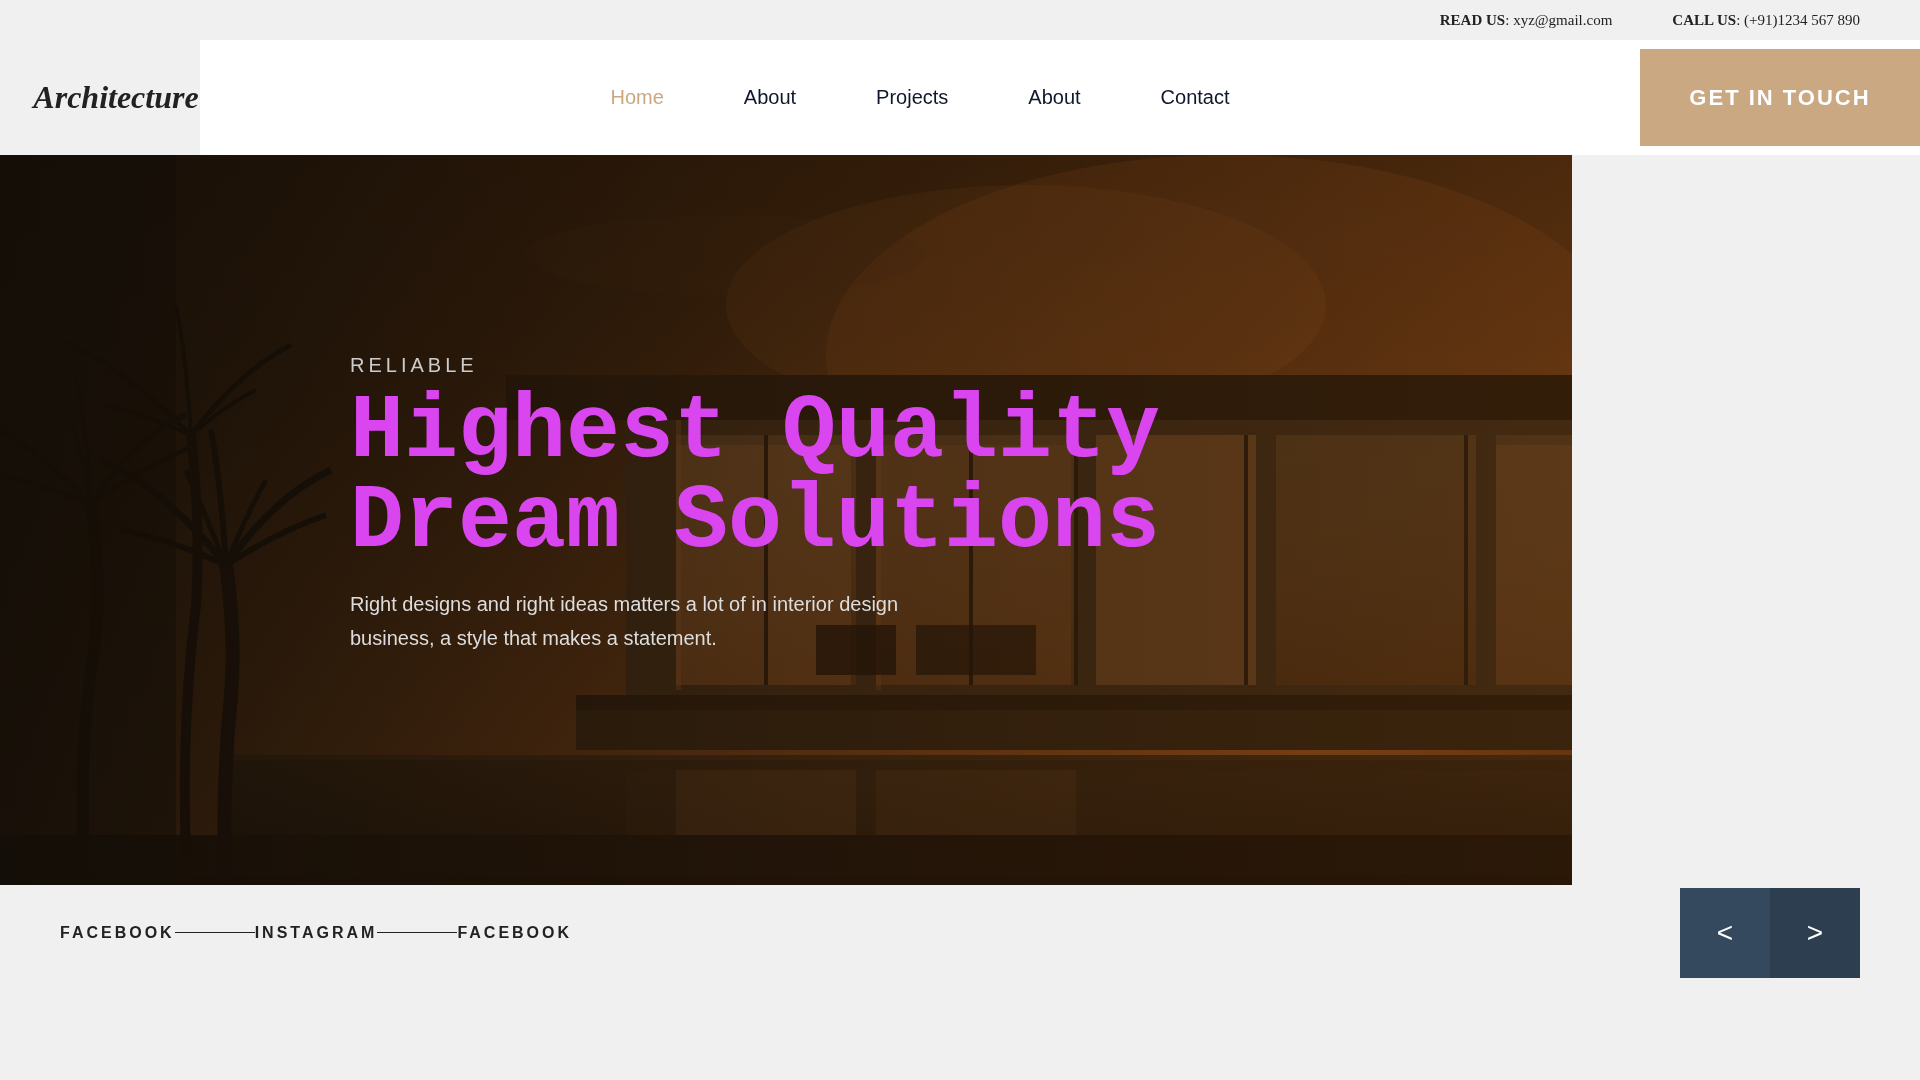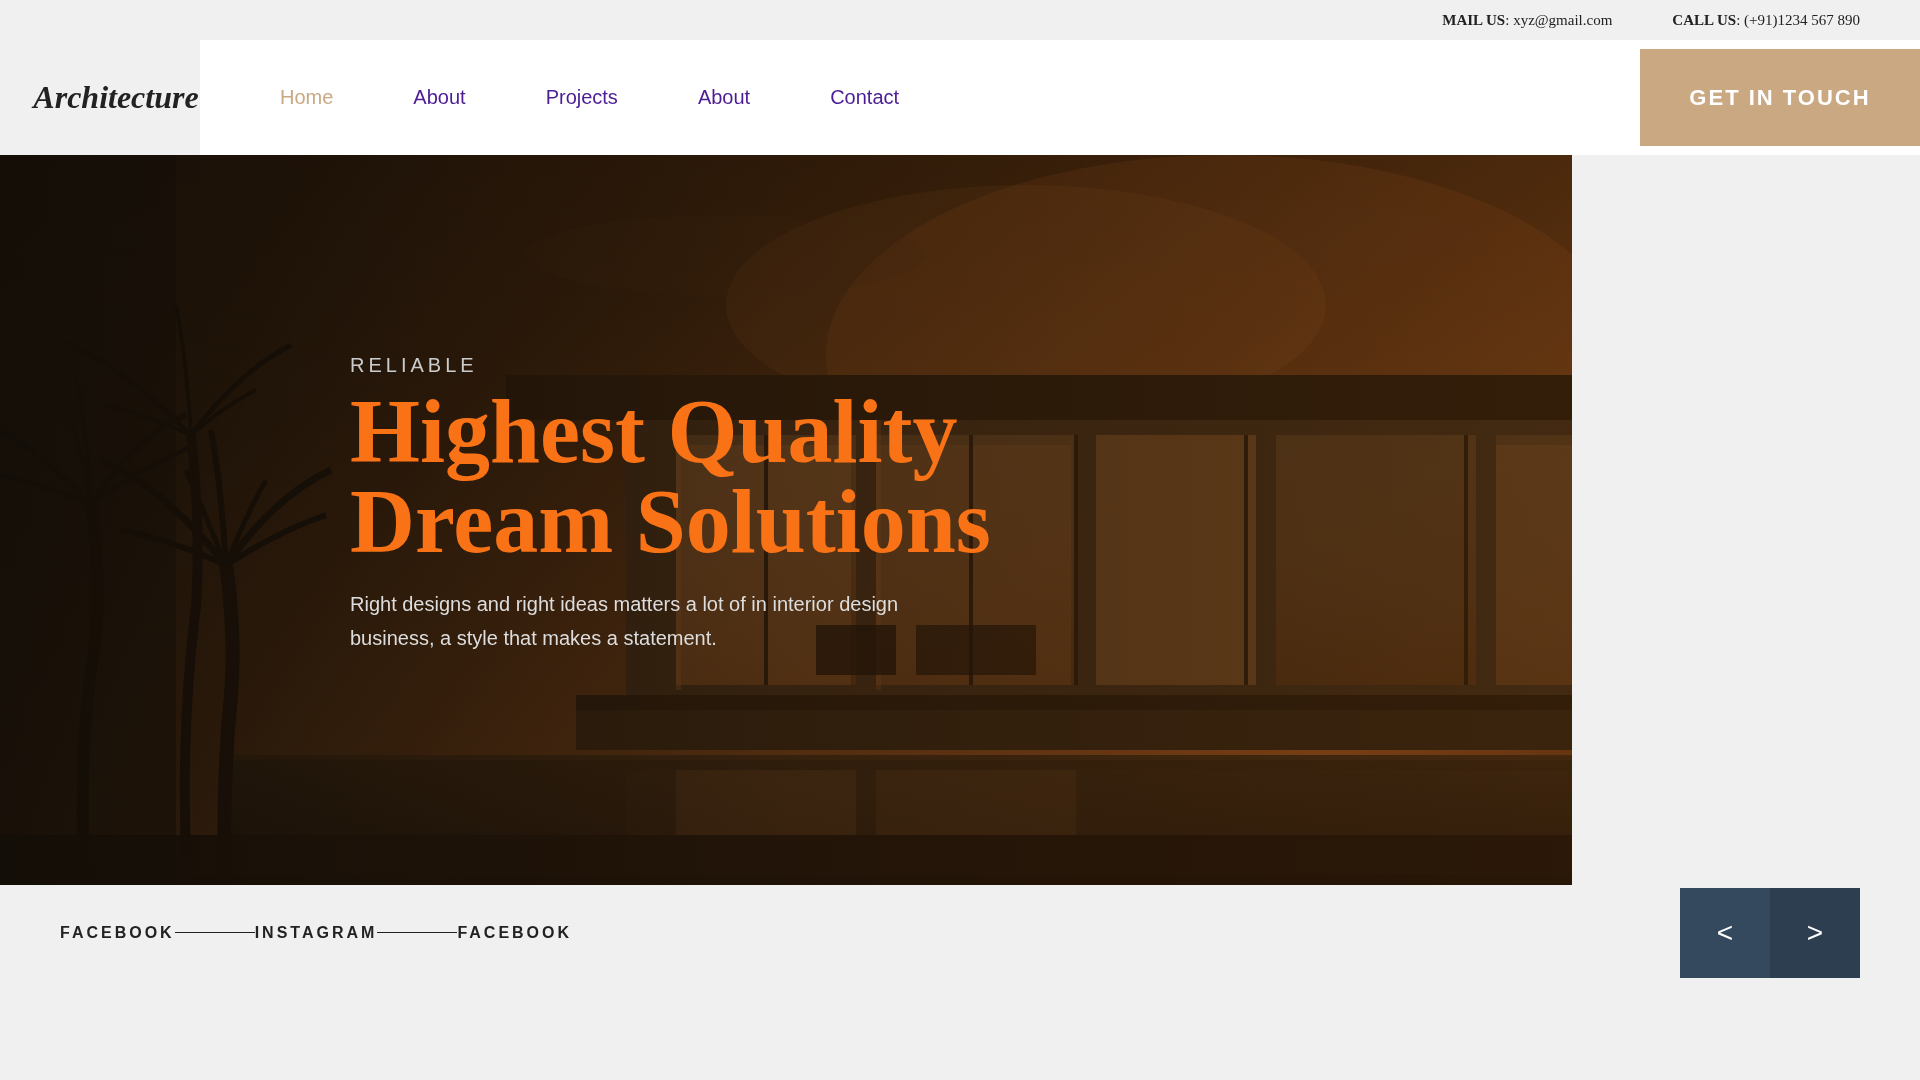--- a/index.html
+++ b/index.html
@@ -44,26 +44,27 @@
       font-family: 'Georgia', cursive;
       font-style: italic;
       font-size: 32px;
       font-weight: 700;
       color: #222;
     }
     .nav-links {
       display: flex;
       align-items: center;
       gap: 80px;
-      padding: 0 80px;
+      padding: 0 40px;
       flex: 1;
+      justify-content: center;
     }
     .nav-link {
       font-size: 20px;
-      color: #4c1d95;
+      color: #0f172a;
       text-decoration: none;
       font-family: Arial, sans-serif;
       cursor: pointer;
     }
     .nav-link.active {
       color: #c9a882;
     }
     .get-in-touch-btn {
       background: #c9a882;
       color: #fff;
@@ -119,22 +120,22 @@
       letter-spacing: 4px;
       color: #ccc;
       font-family: Arial, sans-serif;
       font-weight: 400;
       margin-bottom: 10px;
     }
     .hero-title {
       font-size: 90px;
       font-weight: 700;
       line-height: 1.0;
-      color: #f97316;
-      font-family: Liberation Serif, serif;
+      color: #d946ef;
+      font-family: Liberation Mono, monospace;
       margin-bottom: 20px;
     }
     .hero-desc {
       font-size: 20px;
       color: #ddd;
       max-width: 600px;
       line-height: 1.7;
       font-family: Arial, sans-serif;
       margin-bottom: 32px;
     }
@@ -203,21 +204,21 @@
       inset: 0;
       width: 100%;
       height: 100%;
     }
   </style>
 </head>
 <body>
 
 <div class="top-bar">
   <span>
-    <strong>MAIL US</strong><span>: </span><span>xyz@gmail.com</span>
+    <strong>READ US</strong><span>: </span><span>xyz@gmail.com</span>
   </span>
   <span>
     <strong>CALL US</strong><span>: </span><span>(+91)1234 567 890</span>
   </span>
 </div>
 
 <nav class="navbar">
   <div class="logo-area">
     <span class="logo-text">Architecture</span>
   </div>

